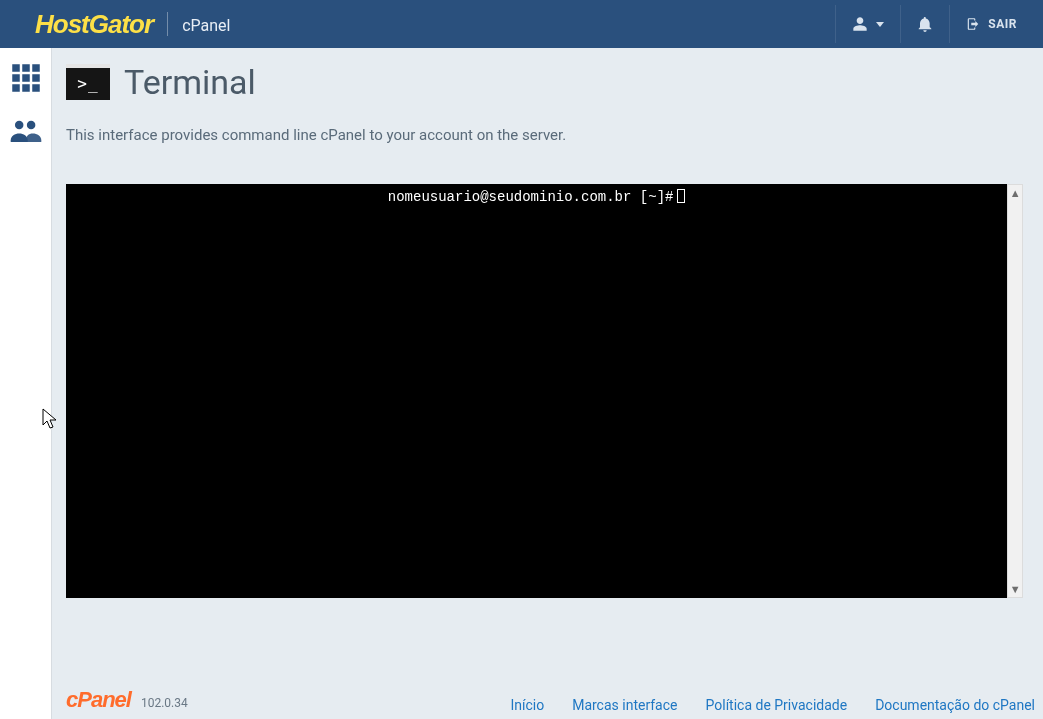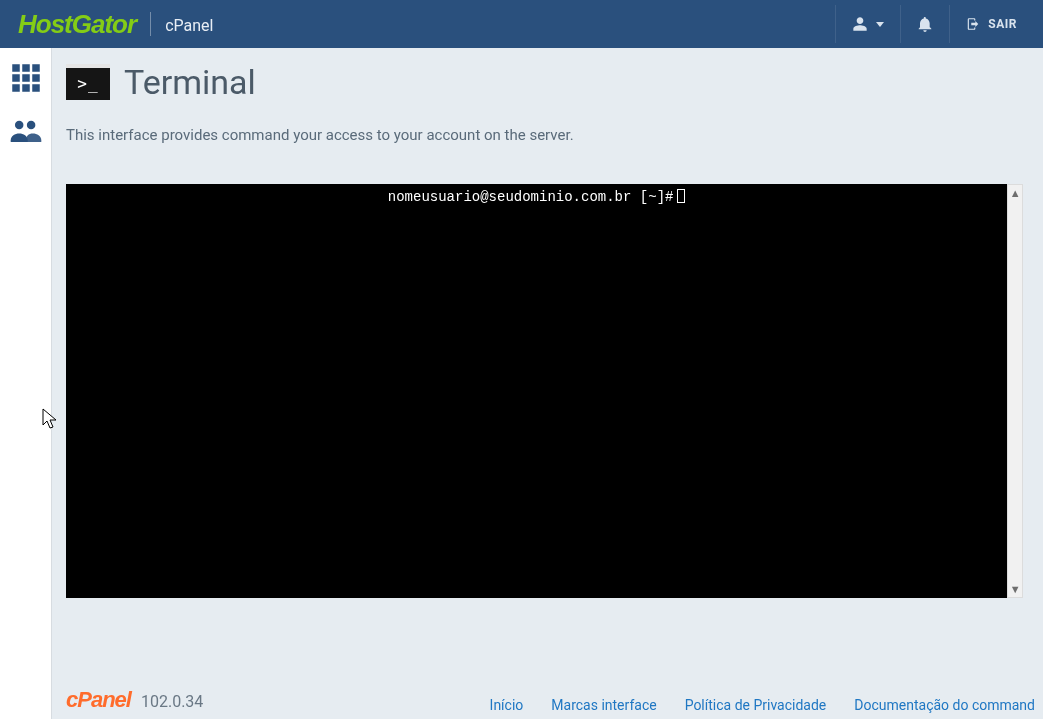--- a/index.html
+++ b/index.html
@@ -32,22 +32,22 @@
     align-items: baseline;
     gap: 14px;
     flex: 1;
   }
   .brand-hostgator {
     font-family: Arial, sans-serif;
     font-weight: 900;
     font-style: italic;
     font-size: 26px;
     letter-spacing: -1px;
-    color: #84cc16;
-    margin-left: 2px;
+    color: #fde047;
+    margin-left: 19px;
   }
   .brand-divider {
     width: 1px;
     height: 24px;
     background: rgba(255,255,255,0.35);
     align-self: center;
   }
   .brand-cpanel {
     color: #e8eef5;
     font-size: 16px;
@@ -213,21 +213,21 @@
   .cpanel-logo {
     font-family: Arial, sans-serif;
     font-weight: 900;
     font-style: italic;
     font-size: 22px;
     color: #ff6c2c;
     letter-spacing: -1px;
   }
   .version {
     color: #6a7885;
-    font-size: 16px;
+    font-size: 12px;
   }
   .footer-links {
     display: flex;
     gap: 28px;
   }
   .footer-links a {
     color: #1f77c3;
     text-decoration: none;
     cursor: pointer;
   }
@@ -295,42 +295,42 @@
         <path d="M20 26c0-5 3-8 8-8s10 3 10 8v2H20z" fill-opacity="0.9"></path>
       </svg>
     </div>
   </div>
 
   <div class="main">
     <div class="page-title-row">
       <div class="title-icon"></div>
       <h1 class="page-title">Terminal</h1>
     </div>
-    <p class="page-desc">This interface provides command your access to your account on the server.</p>
+    <p class="page-desc">This interface provides command line cPanel to your account on the server.</p>
 
     <div class="terminal-wrap">
       <div class="terminal">
         <span class="prompt">nomeusuario@seudominio.com.br [~]#</span><span class="cursor-block"></span>
       </div>
       <div class="terminal-scroll">
         <div class="arrow up">▲</div>
         <div class="arrow down">▼</div>
       </div>
     </div>
 
     <div class="footer">
       <div class="footer-left">
         <span class="cpanel-logo">cPanel</span>
         <span class="version">102.0.34</span>
       </div>
       <div class="footer-links">
         <a>Início</a>
         <a>Marcas interface</a>
         <a>Política de Privacidade</a>
-        <a>Documentação do command</a>
+        <a>Documentação do cPanel</a>
       </div>
     </div>
   </div>
 
   <svg class="cursor-pointer" viewBox="0 0 16 22">
     <path d="M1 1 L1 17 L5 13 L8 20 L11 19 L8 12 L14 12 Z" fill="#ffffff" stroke="#000000" stroke-width="1"></path>
   </svg>
 
 </div>
 

